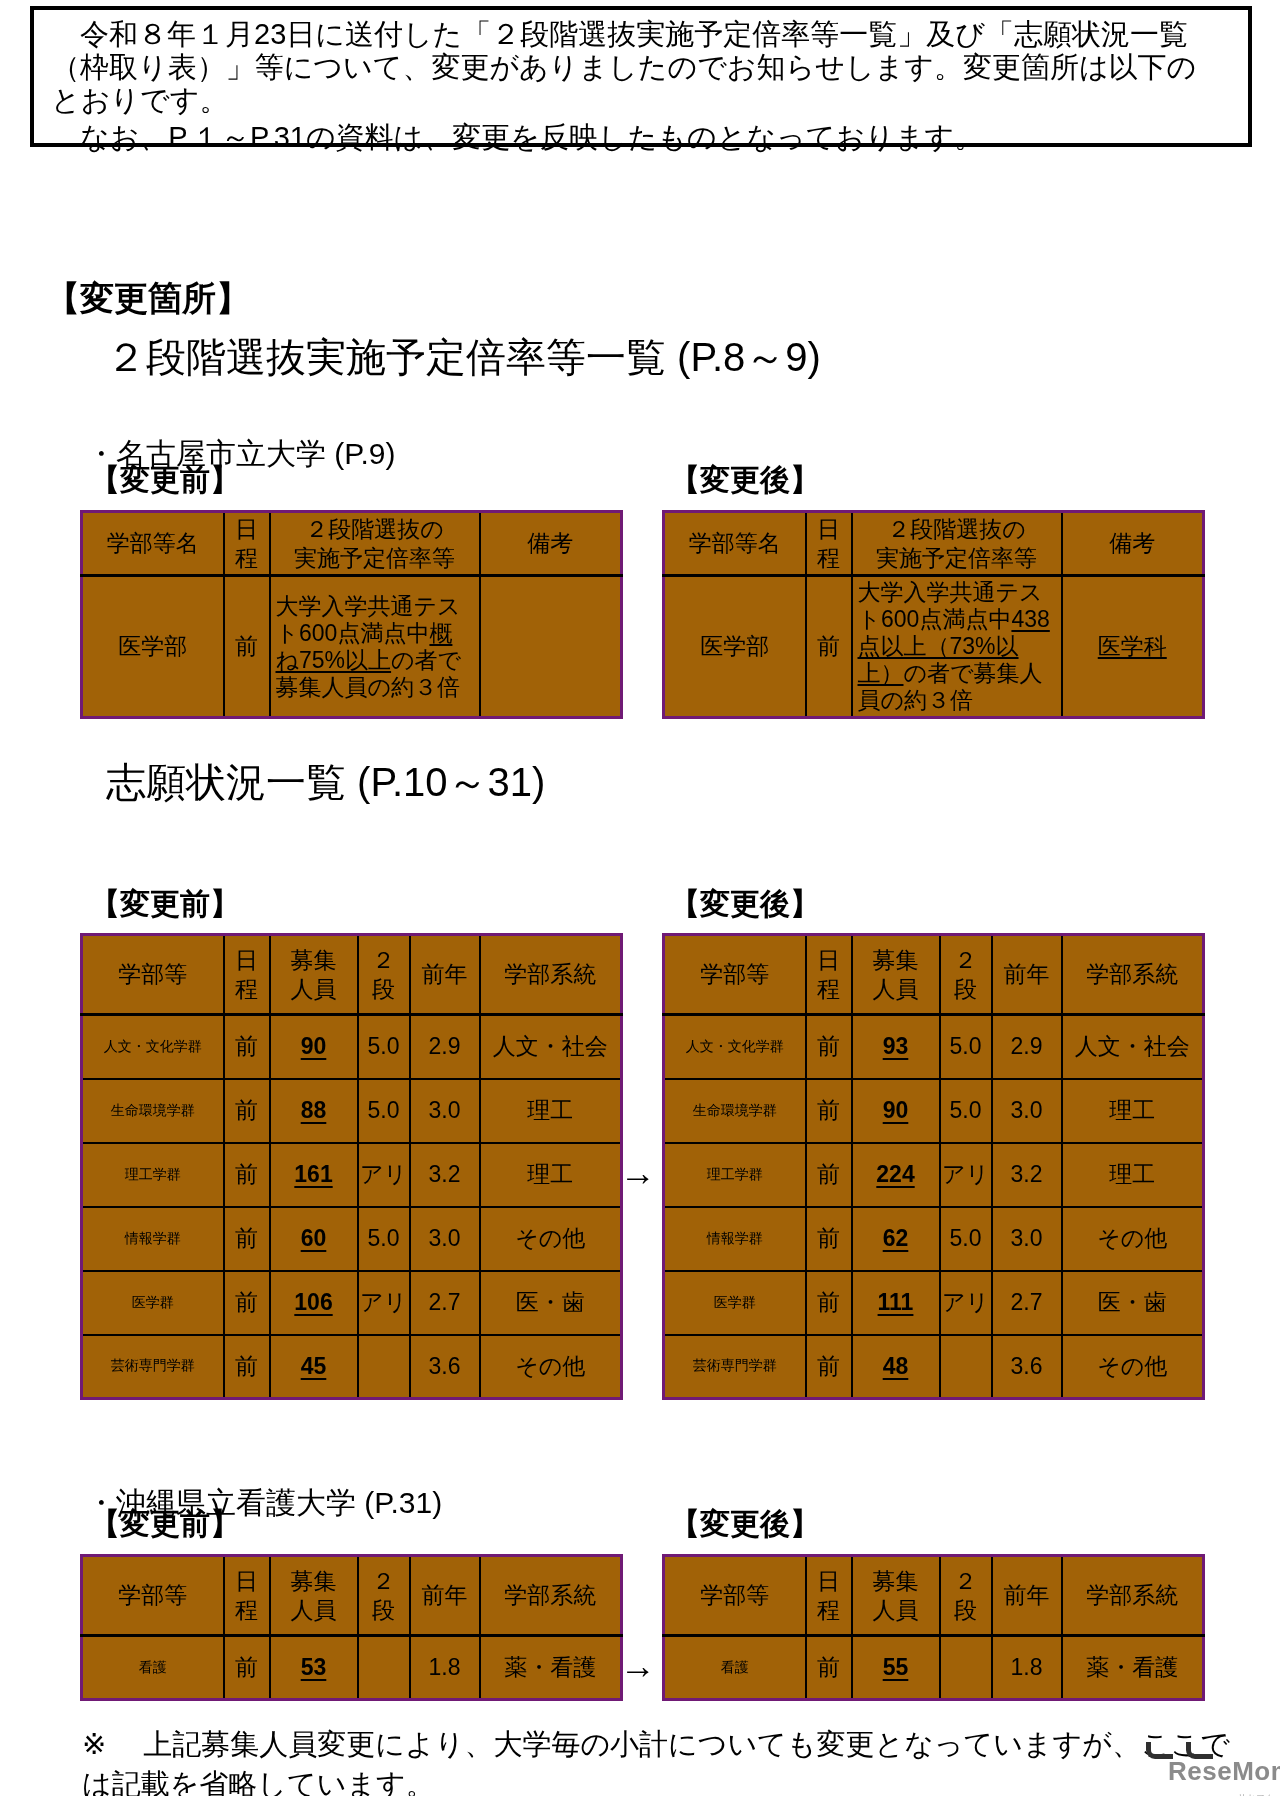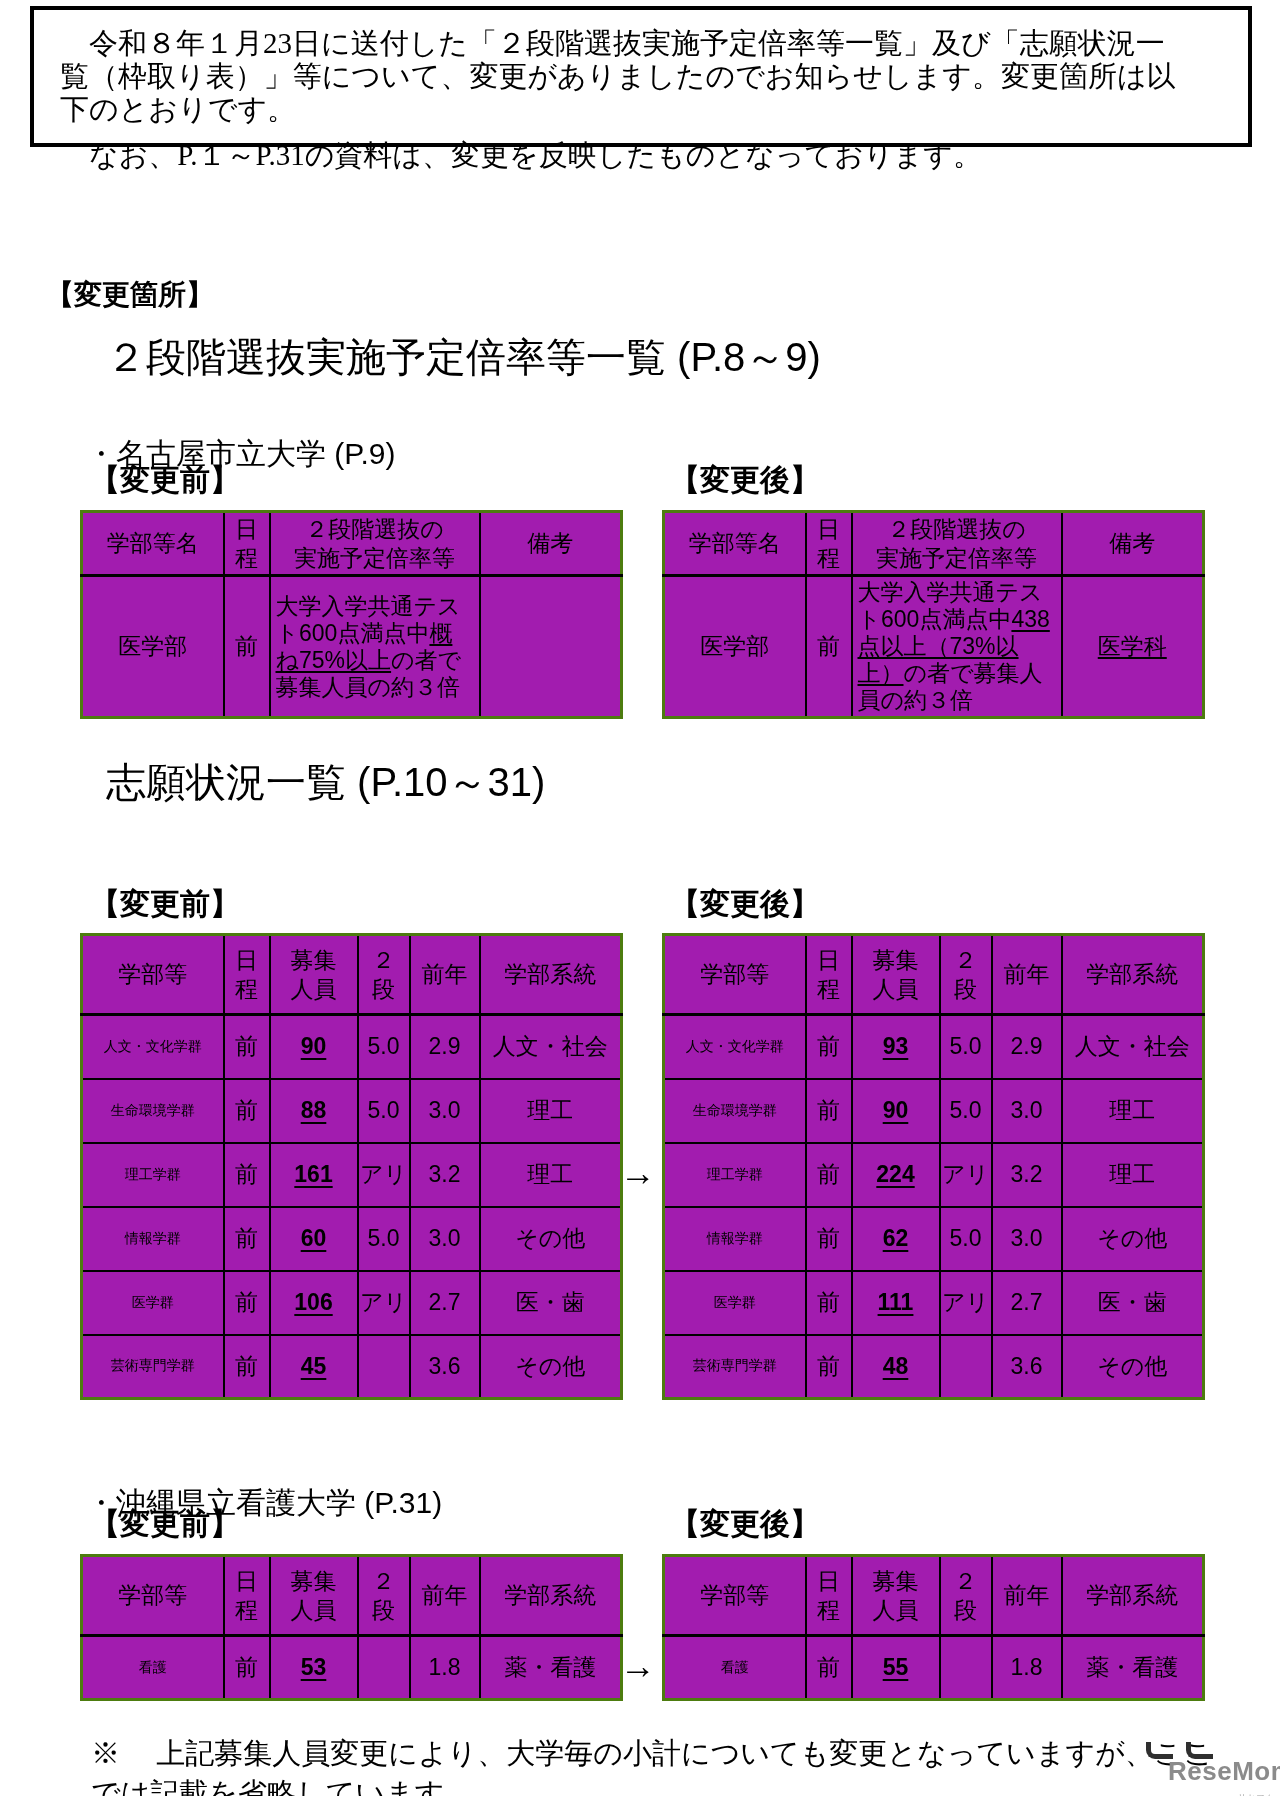--- a/index.html
+++ b/index.html
@@ -1,35 +1,35 @@
 <!DOCTYPE html>
 <html lang="ja"><head>
 <meta charset="utf-8">
 <style>
   html,body{margin:0;padding:0;background:#ffffff;}
   #page{
     position:relative;width:1280px;height:1796px;background:#ffffff;color:#000;
     font-family:"Liberation Sans","DejaVu Sans",sans-serif;overflow:hidden;
   }
-  p{margin:13px;font-family:Liberation Serif, serif;}
+  p{margin:4px;}
   
   .notice{
     position:absolute;left:30px;top:6px;width:1222px;height:141px;box-sizing:border-box;
     border:4px solid #000;padding:4px 42px 4px 13px;font-size:29px;line-height:33px;
   }
   
   .hd{position:absolute;white-space:nowrap;}
-  .hd-kasho{left:46px;top:276px;font-size:28px;font-weight:bold;}
+  .hd-kasho{left:46px;top:276px;font-size:34px;font-weight:bold;}
   .hd-sec{font-size:40px;margin-left:44px;}
   .hd-bullet{font-size:30px;margin-top:36px;}
   .lbl{position:absolute;font-size:30px;font-weight:bold;white-space:nowrap;}
   .arrow{position:absolute;font-size:36px;line-height:36px;}
   
-  table{border-collapse:collapse;table-layout:fixed;position:absolute;background:#a21caf;
-        text-align:center;font-size:23px;border:3px solid #4d7c0f;}
+  table{border-collapse:collapse;table-layout:fixed;position:absolute;background:#a16207;
+        text-align:center;font-size:23px;border:3px solid #701a75;}
   th,td{border:2px solid #000;padding:0;vertical-align:middle;font-weight:normal;overflow:hidden;}
   thead th{border-bottom:3px solid #000;white-space:pre-line;line-height:29px;}
   
   .ptab{width:540px;}
   .ptab thead tr{height:64px;}
   .ptab tbody tr{height:142px;}
   .cw1{width:142px}.cw2{width:46px}.cw3{width:210px}.cw4{width:142px}
   .ratio-cell{text-align:left;padding:2px 5px;line-height:27px;font-size:23px;}
   
   .gtab{width:540px;}

